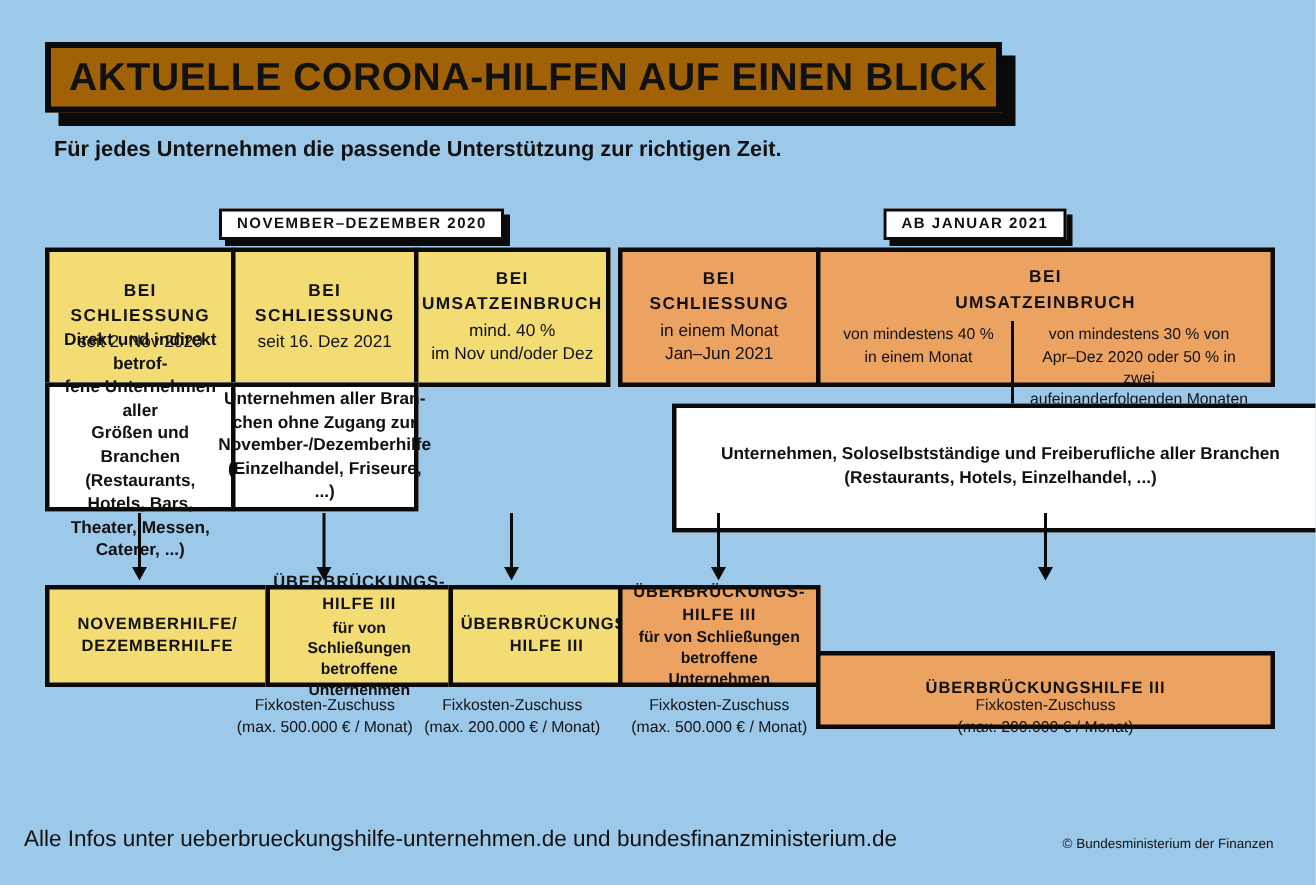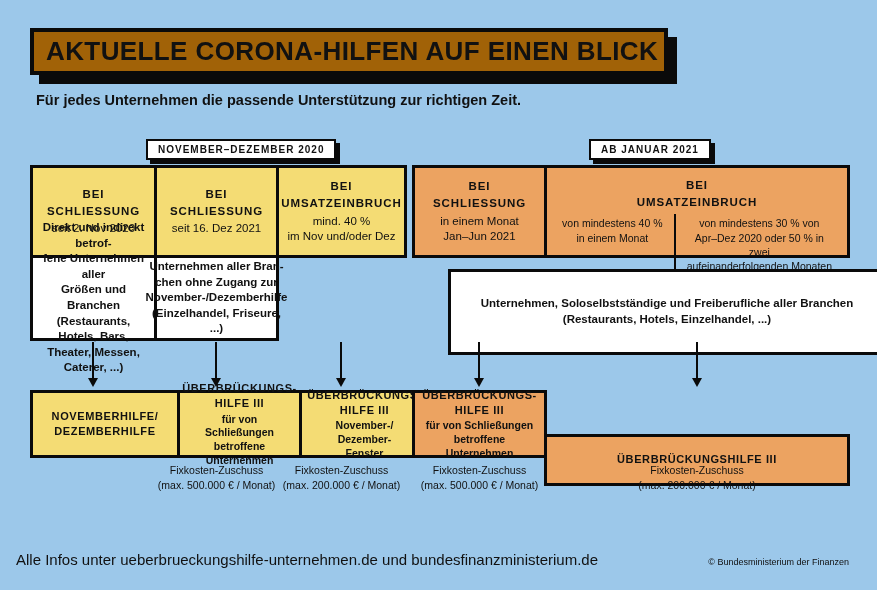--- a/index.html
+++ b/index.html
@@ -144,22 +144,20 @@
     </div>
     <div class="cell yellow" style="width:125px;height:68px;">
       <span class="aid-title pre">ÜBERBRÜCKUNGS-
 HILFE III</span>
       <span class="aid-sub pre">für von Schließungen
 betroffene Unternehmen</span>
     </div>
     <div class="cell yellow" style="width:131px;height:68px;">
       <span class="aid-title pre">ÜBERBRÜCKUNGS-
 HILFE III</span>
-      <span class="aid-sub pre">November-/ Dezember-
-Fenster</span>
     </div>
   </div>
 
   <div class="grid" style="left:412px;top:390px;">
     <div class="cell orange" style="width:135px;height:68px;">
       <span class="aid-title pre">ÜBERBRÜCKUNGS-
 HILFE III</span>
       <span class="aid-sub pre">für von Schließungen
 betroffene Unternehmen</span>
     </div>

